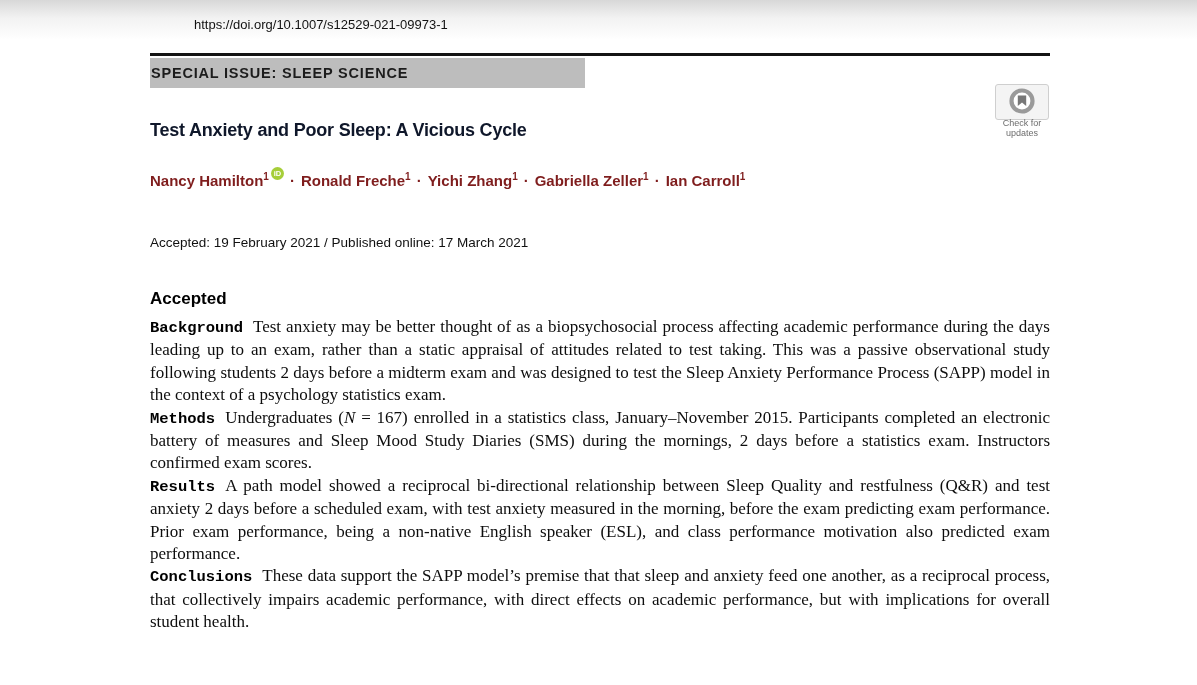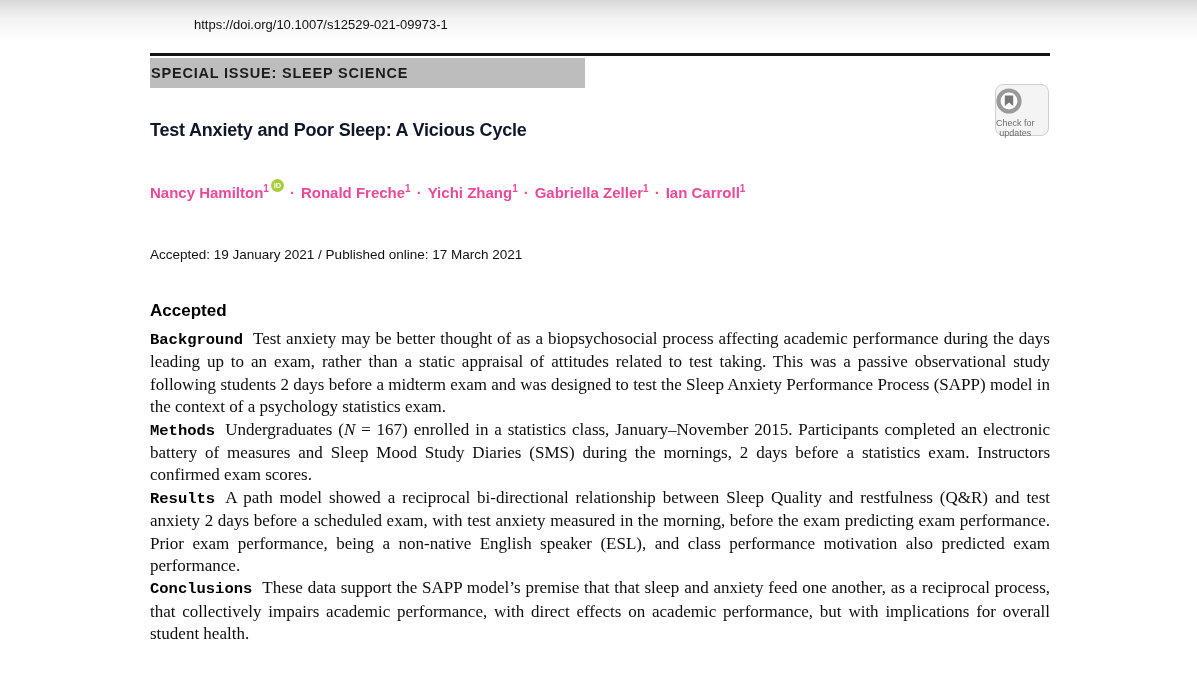--- a/index.html
+++ b/index.html
@@ -29,37 +29,37 @@
     margin-top: 2px;
     width: 435px; height: 30px;
     background: #bdbdbd;
     display: flex; align-items: center;
     padding-left: 1px;
     font-weight: bold; font-size: 14.5px; letter-spacing: 0.8px;
     color: #1c1c1c;
   }
   .badge {
     position: absolute; left: 845px; top: 84px;
-    width: 54px; height: 52px;
+    width: 54px; height: 36px;
     background: #f4f4f4;
     border: 1px solid #cfcfcf;
-    border-radius: 8px;
-    display: flex; flex-direction: column; align-items: flex-start;
+    border-radius: 3px;
+    display: flex; flex-direction: column; align-items: center;
     padding-top: 3px;
     cursor: pointer;
   }
   .badge-text { font-size: 9px; line-height: 10px; color: #6d6d6d; text-align: center; }
   .title {
     margin-top: 32px;
     font-size: 18px; font-weight: bold; color: #0f172a;
     letter-spacing: -0.2px;
   }
   .authors {
-    margin-top: 38px;
-    font-size: 15px; font-weight: bold; color: #ec4899;
+    margin-top: 26px;
+    font-size: 15px; font-weight: bold; color: #7f1d1d;
   }
   .authors sup { font-size: 10px; font-weight: bold; }
   .author-sep { margin: 0 6px; }
   .orcid {
     display: inline-block;
     width: 13px; height: 13px; border-radius: 50%;
     background: #a6ce39;
     vertical-align: super;
     margin-left: 2px;
     position: relative;
@@ -123,21 +123,21 @@
     </span>
   </div>
 
   <h1 class="title">Test Anxiety and Poor Sleep: A Vicious Cycle</h1>
 
   <div class="authors">
     <span><span>Nancy Hamilton</span><sup>1</sup></span><span class="orcid"></span><span class="author-sep">·</span><span><span>Ronald Freche</span><sup>1</sup></span><span class="author-sep">·</span><span><span>Yichi Zhang</span><sup>1</sup></span><span class="author-sep">·</span><span><span>Gabriella Zeller</span><sup>1</sup></span><span class="author-sep">·</span><span><span>Ian Carroll</span><sup>1</sup></span>
   </div>
 
   <div class="dates">
-    <div>Accepted: 19 January 2021 / Published online: 17 March 2021</div>
+    <div>Accepted: 19 February 2021 / Published online: 17 March 2021</div>
   </div>
 
   <div class="abstract-heading">Accepted</div>
 
   <div class="abstract-body">
     <p><span class="sec-label">Background</span><span>Test anxiety may be better thought of as a biopsychosocial process affecting academic performance during the days leading up to an exam, rather than a static appraisal of attitudes related to test taking. This was a passive observational study following students 2 days before a midterm exam and was designed to test the Sleep Anxiety Performance Process (SAPP) model in the context of a psychology statistics exam.</span></p>
     <p><span class="sec-label">Methods</span><span>Undergraduates (</span><span class="var-n">N</span><span> = 167) enrolled in a statistics class, January–November 2015. Participants completed an electronic battery of measures and Sleep Mood Study Diaries (SMS) during the mornings, 2 days before a statistics exam. Instructors confirmed exam scores.</span></p>
     <p><span class="sec-label">Results</span><span>A path model showed a reciprocal bi-directional relationship between Sleep Quality and restfulness (Q&amp;R) and test anxiety 2 days before a scheduled exam, with test anxiety measured in the morning, before the exam predicting exam performance. Prior exam performance, being a non-native English speaker (ESL), and class performance motivation also predicted exam performance.</span></p>
     <p><span class="sec-label">Conclusions</span><span>These data support the SAPP model’s premise that that sleep and anxiety feed one another, as a reciprocal process, that collectively impairs academic performance, with direct effects on academic performance, but with implications for overall student health.</span></p>
   </div>

